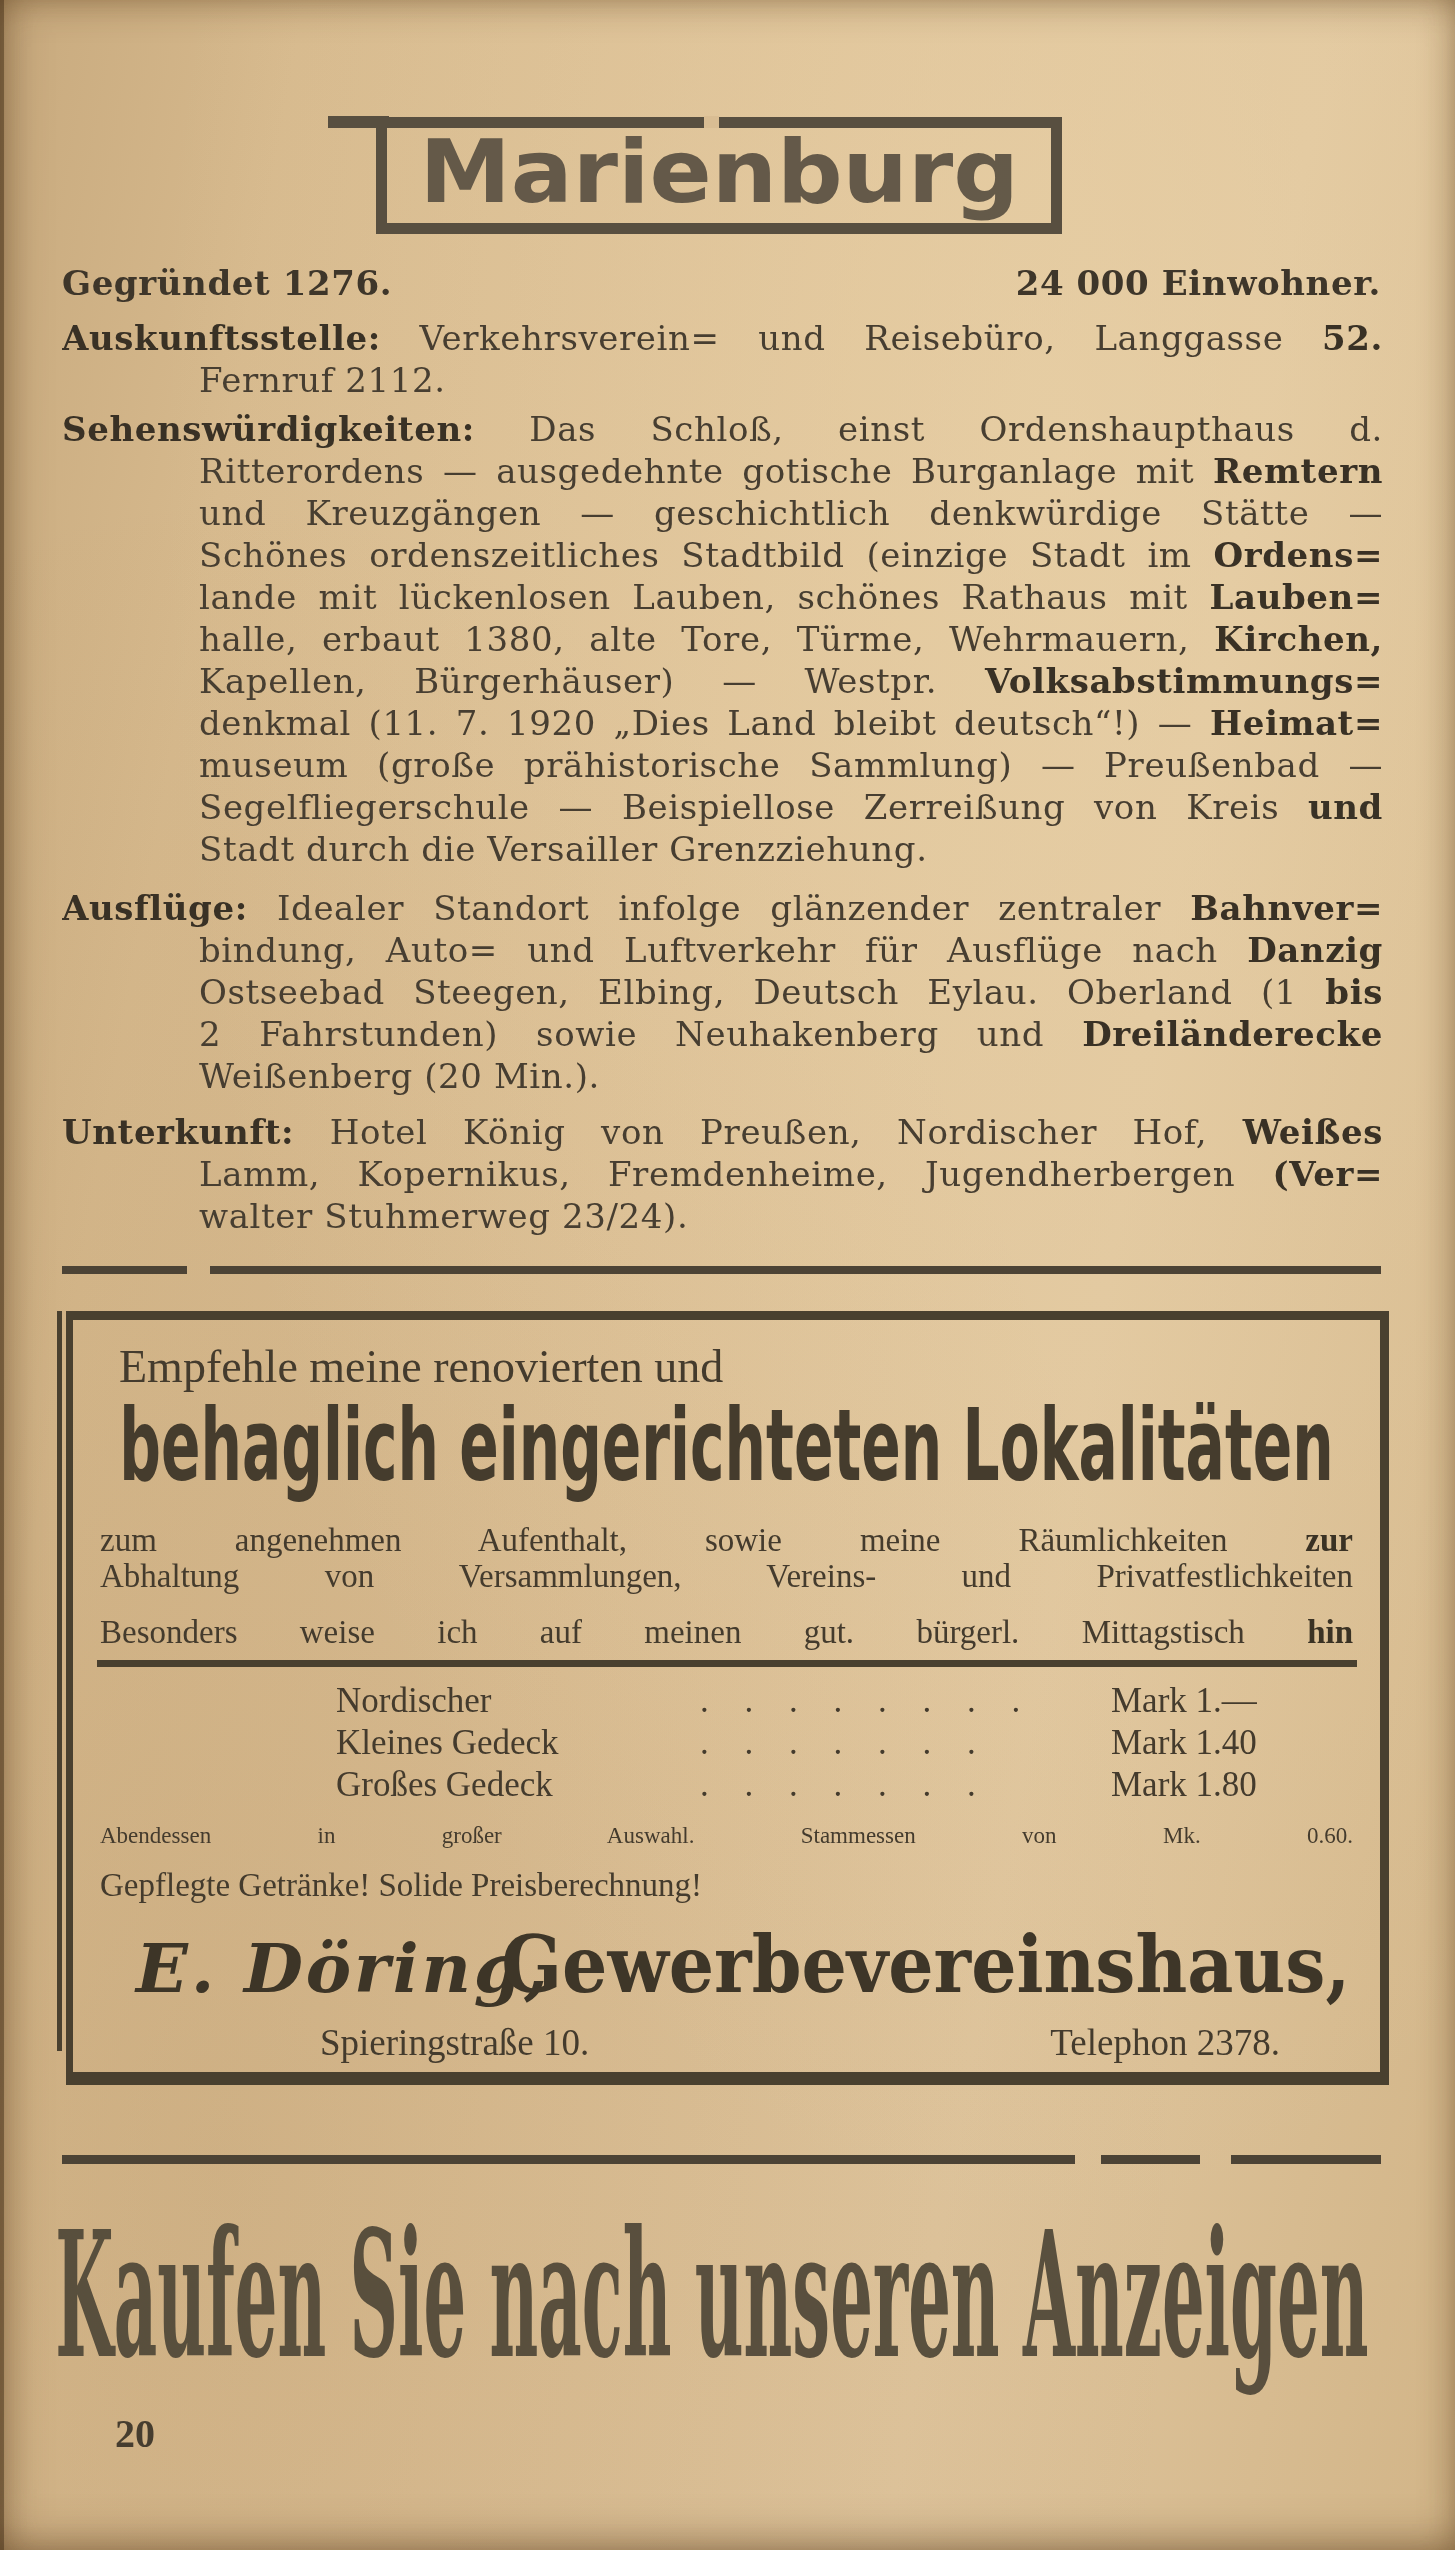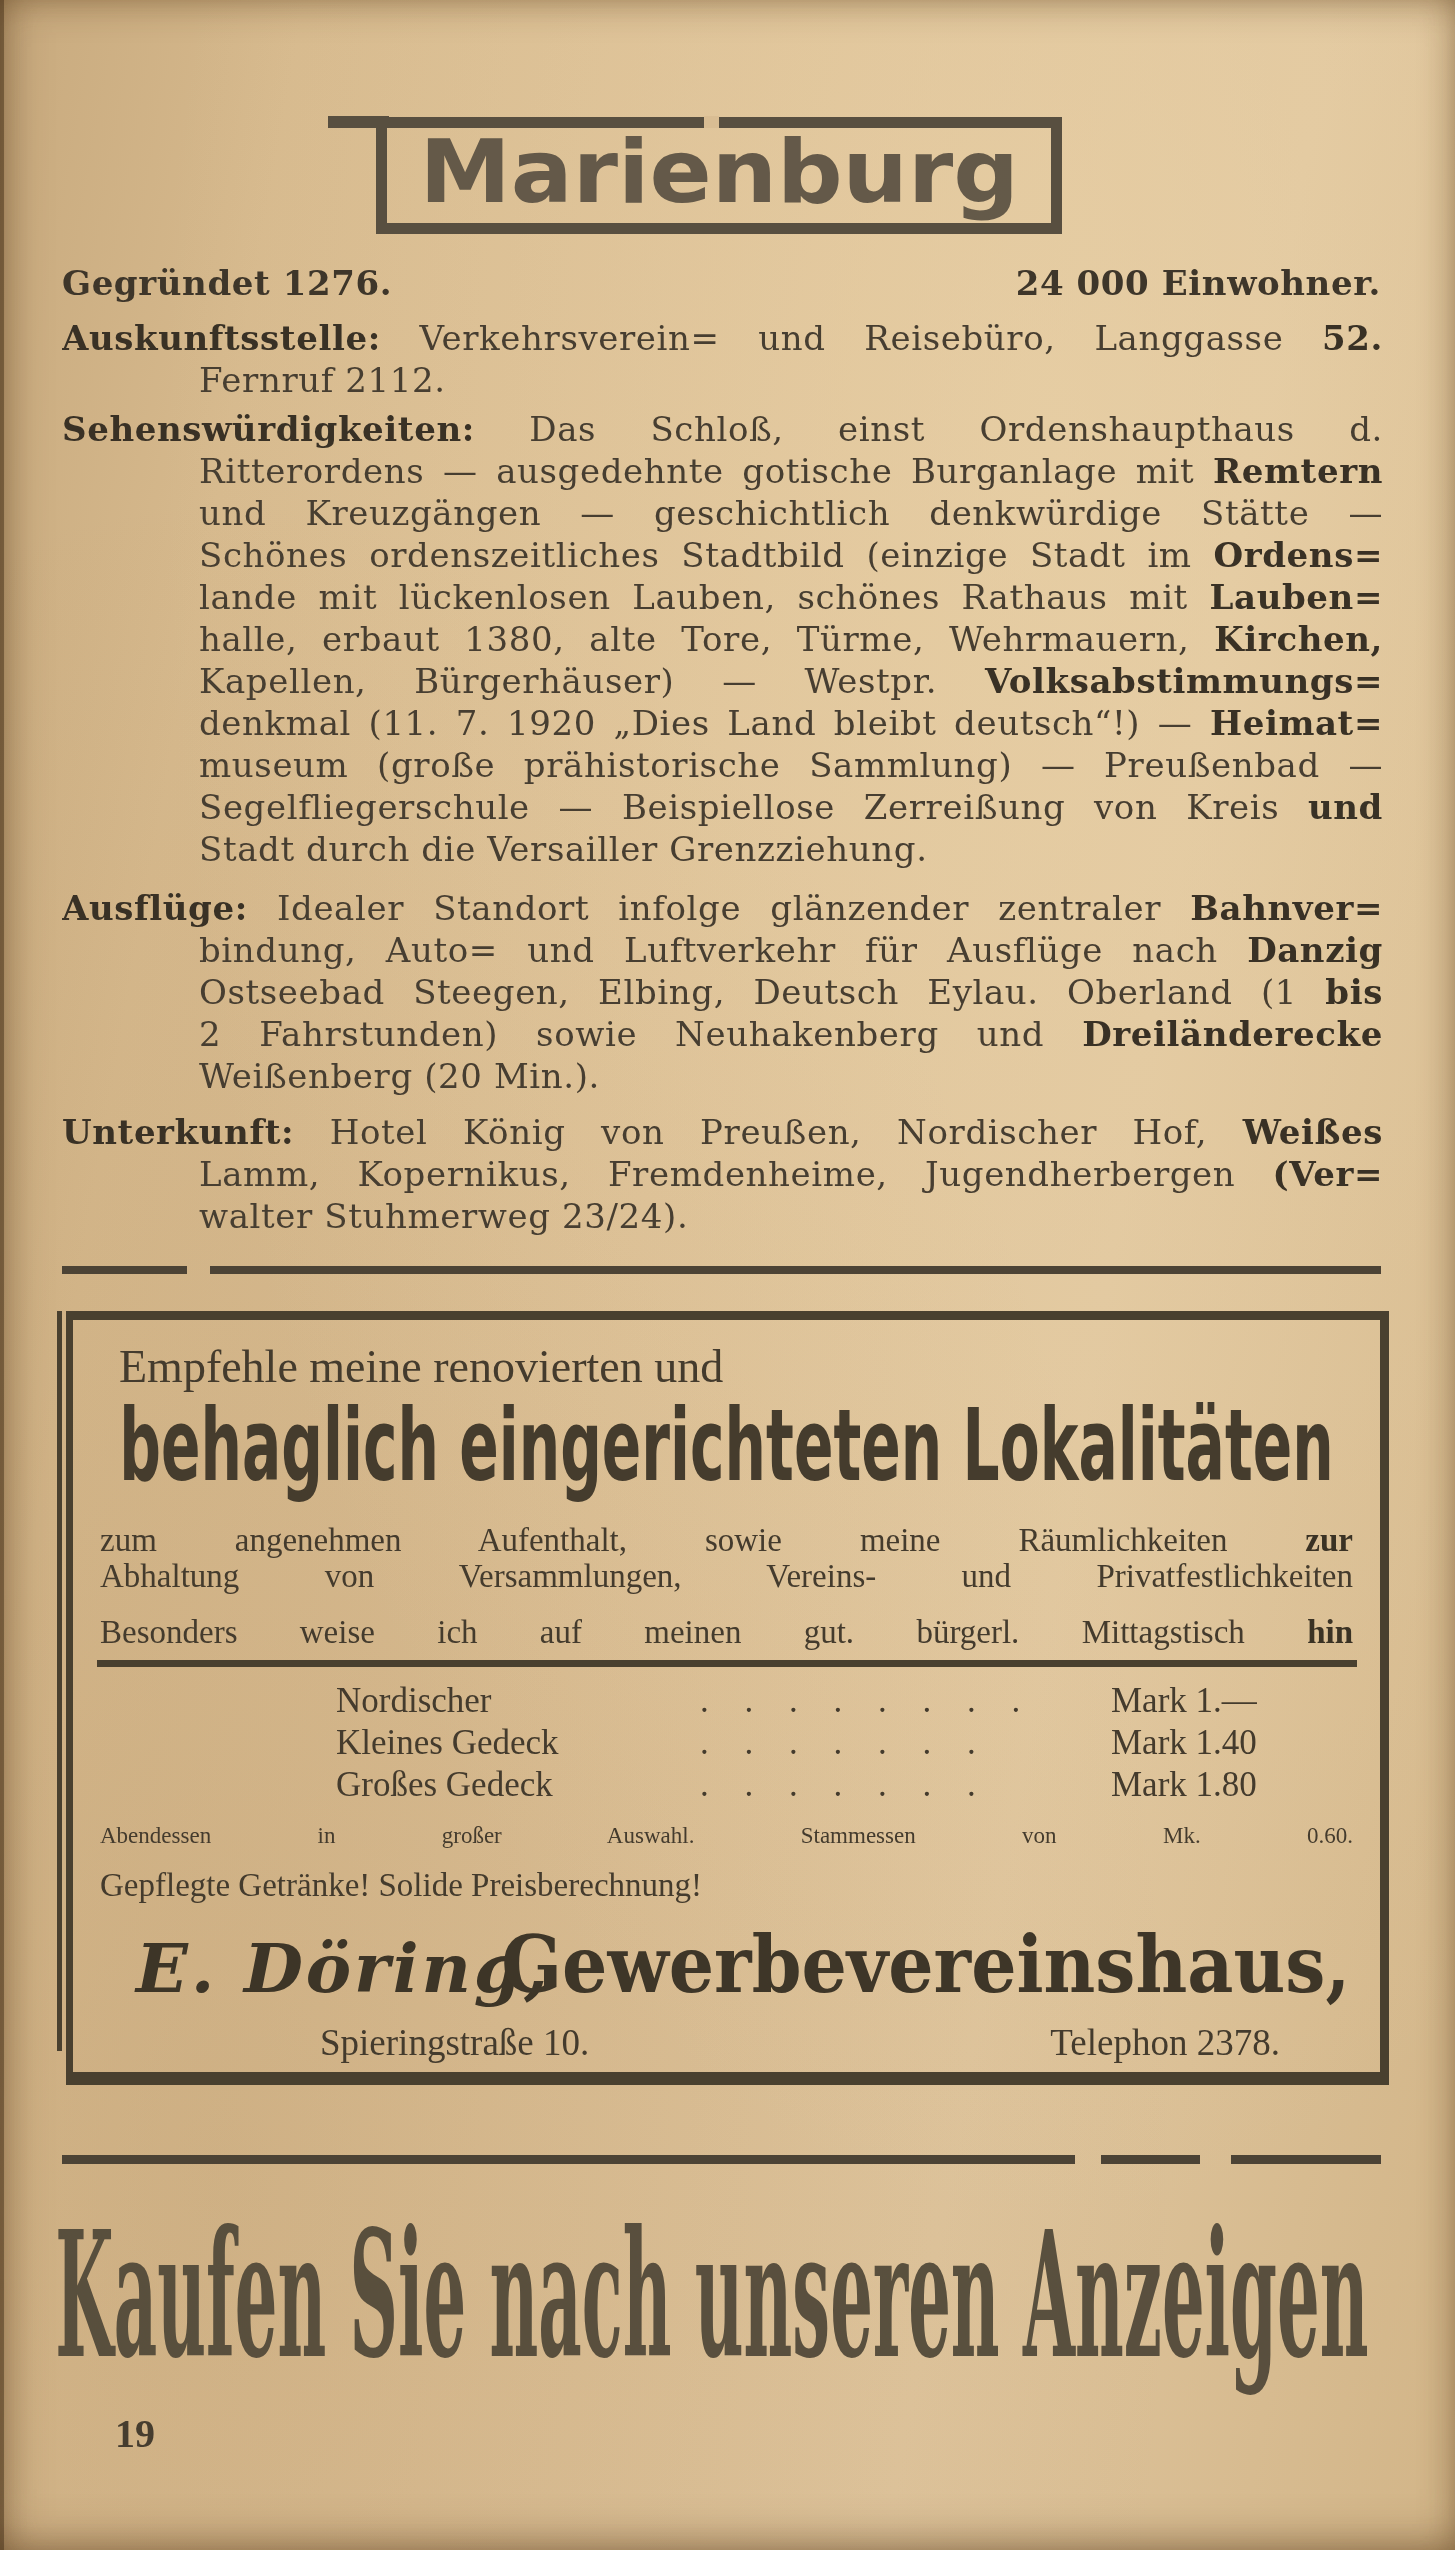--- a/index.html
+++ b/index.html
@@ -184,16 +184,16 @@
       <span class="addr2">Telephon 2378.</span>
     </div>
   </div>
 
   <div class="rule-b"></div>
 
   <svg class="banner" width="1351" height="204" viewBox="0 0 2300 348">
     <text x="0" y="252" font-size="296" font-weight="bold" font-family="DejaVu Serif, serif" fill="#514838" fill-opacity="0.94" textLength="2240" lengthAdjust="spacingAndGlyphs">Kaufen Sie nach unseren Anzeigen</text>
   </svg>
 
-  <div class="pagenum">19</div>
+  <div class="pagenum">20</div>
 
 </div>
 
 
 </body></html>

